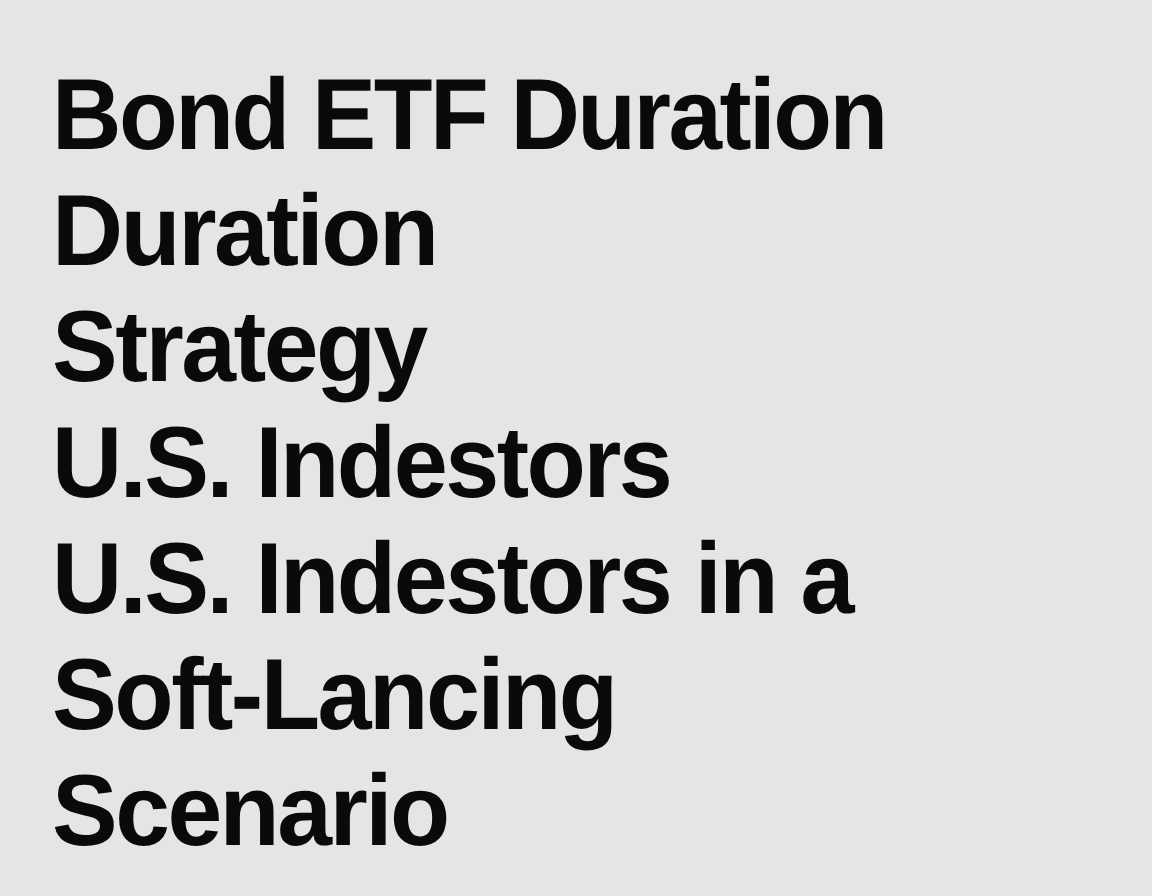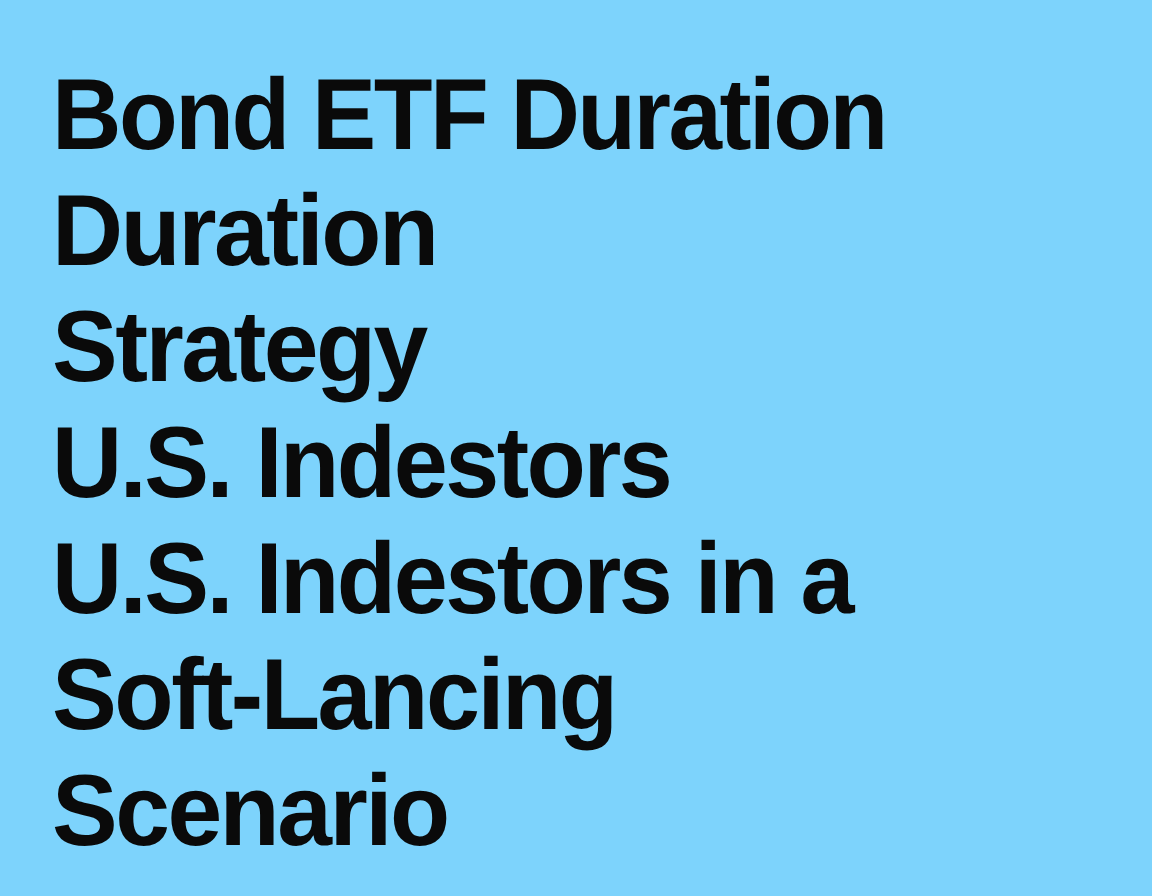--- a/index.html
+++ b/index.html
@@ -13,21 +13,21 @@
     background: #fcfcfb;
     font-family: "Liberation Sans", "DejaVu Sans", sans-serif;
     overflow: hidden;
   }
 
   .headline-block {
     box-sizing: border-box;
     width: 1152px;
     height: 896px;
     padding: 57px 0 0 52px;
-    background: #7dd3fc;
+    background: #e5e5e5;
   }
 
   .headline-line {
     display: block;
     margin: 0;
     padding: 0;
     color: #0a0a0a;
     font-family: "Liberation Sans", "DejaVu Sans", sans-serif;
     font-weight: 700;
     font-size: 101px;

